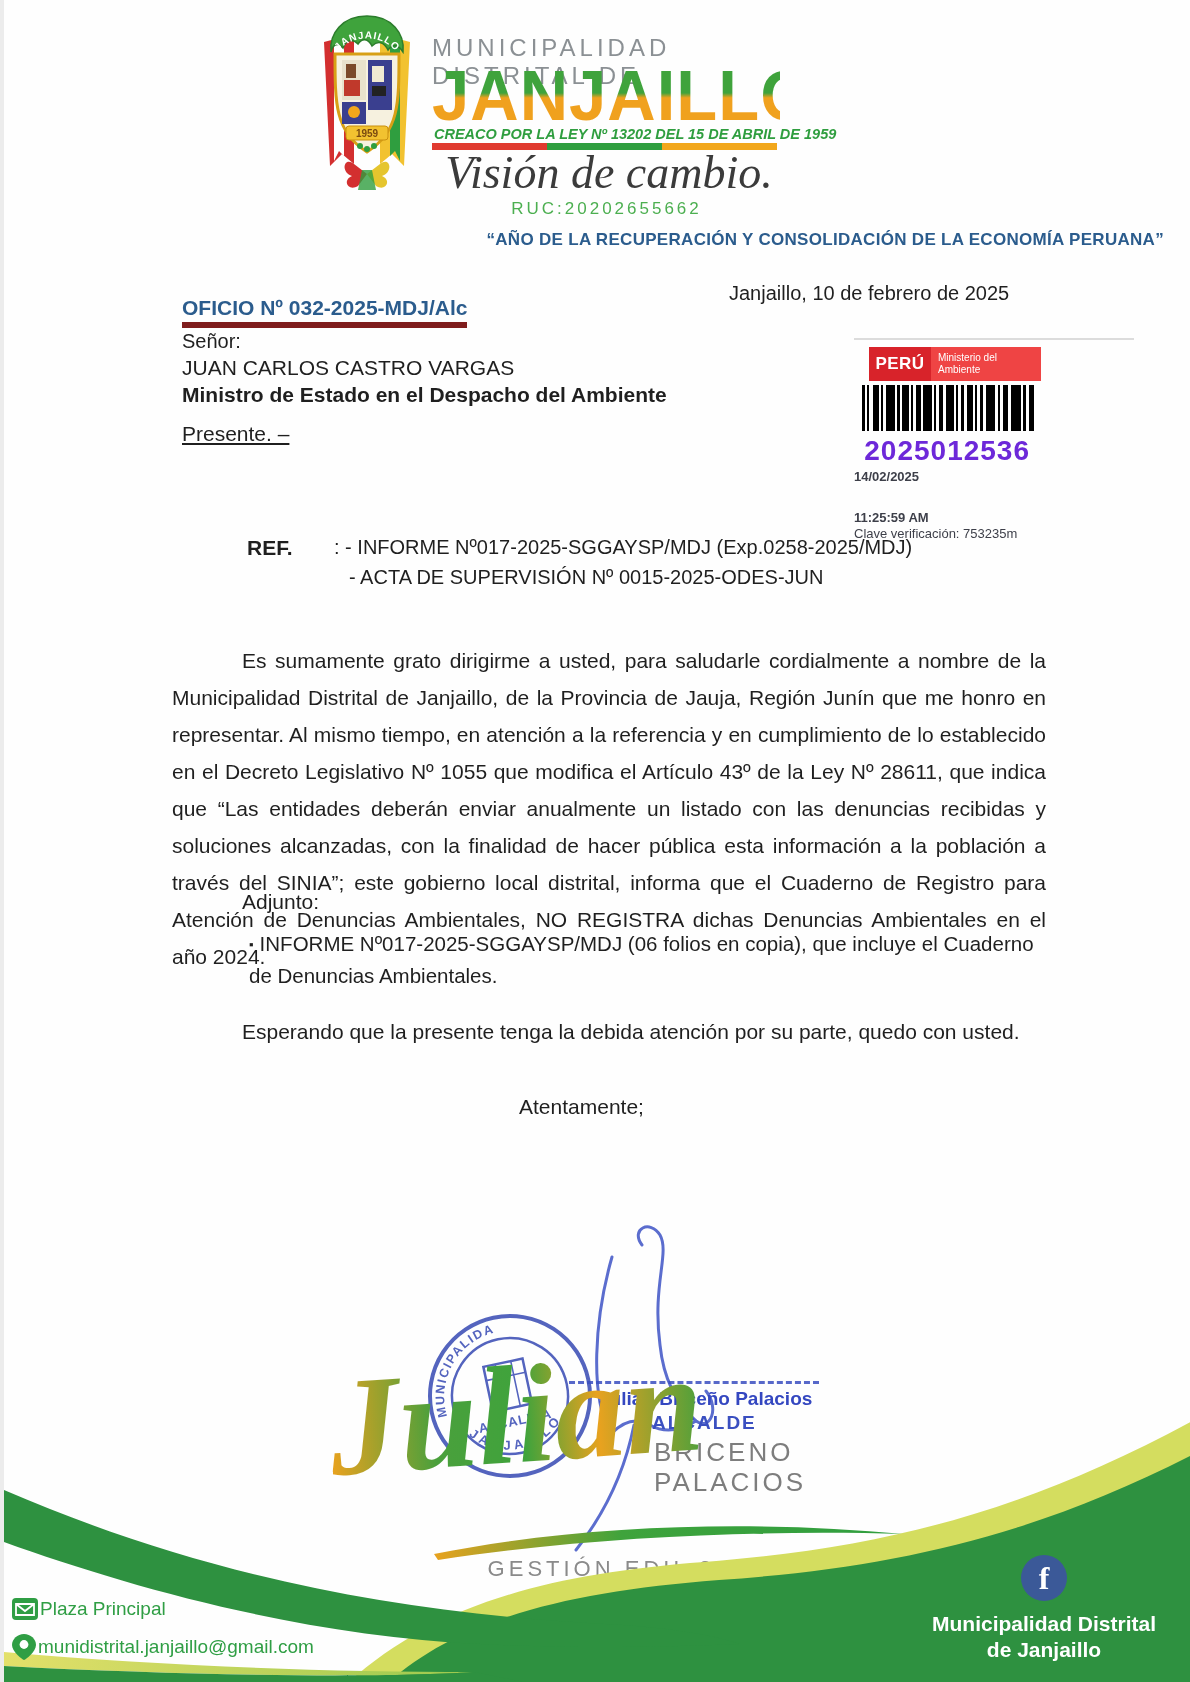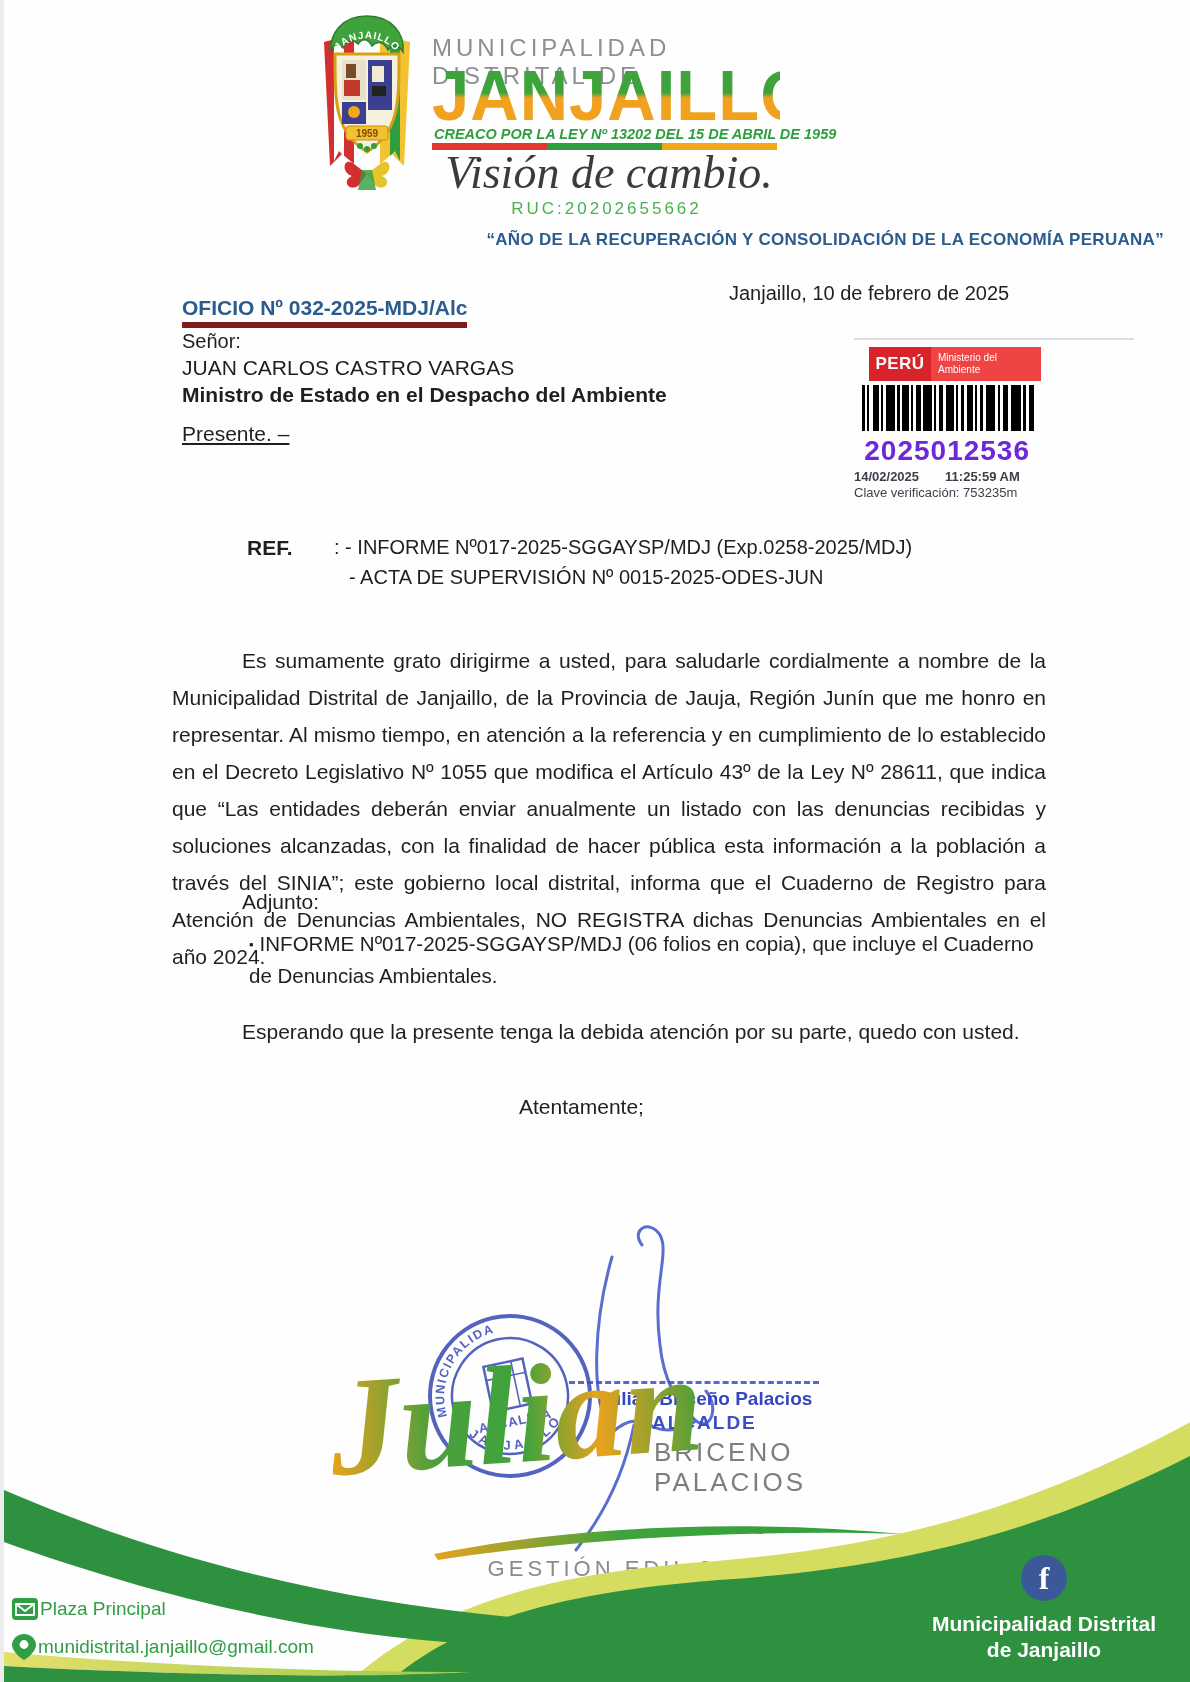--- a/index.html
+++ b/index.html
@@ -43,21 +43,21 @@
   .sticker { left:850px; top:338px; width:280px; border-top:2px solid #dcdcdc; padding-top:7px; }
   .minam-logo { display:flex; margin-left:15px; width:172px; height:34px; }
   .minam-peru { width:62px; background:#d8232a; color:#fff; font-weight:bold; font-size:17px;
                 display:flex; align-items:center; justify-content:center; letter-spacing:.5px; }
   .minam-name { flex:1; background:#ef4444; color:#fff; font-size:10px; line-height:1.25;
                 display:flex; align-items:center; padding-left:7px; }
   .barcode { margin:4px 0 0 8px; }
   .stamp-number { margin-left:8px; width:168px; text-align:right; font-size:28px;
                   font-weight:bold; color:#6d28d9; letter-spacing:1px; }
   .stamp-datetime { margin-left:0; width:200px; display:flex; gap:26px; font-size:13px;
-                    font-weight:600; color:#3d3f49; margin-top:2px; }
+                    font-weight:600; color:#3d3f49; margin-top:2px;flex-direction:column; }
   .stamp-clave { font-size:13px; color:#3d3f49; margin-top:1px; }
 
   
   .asunto { left:243px; top:483px; font-size:21px; font-weight:bold; }
   .ref-label { left:243px; top:536px; font-size:21px; font-weight:bold; }
   .ref-line1 { left:330px; top:536px; font-size:20px; }
   .ref-line2 { left:345px; top:566px; font-size:20px; }
 
   
   .body-par { left:168px; top:642px; width:874px; font-size:21px; line-height:37px;

